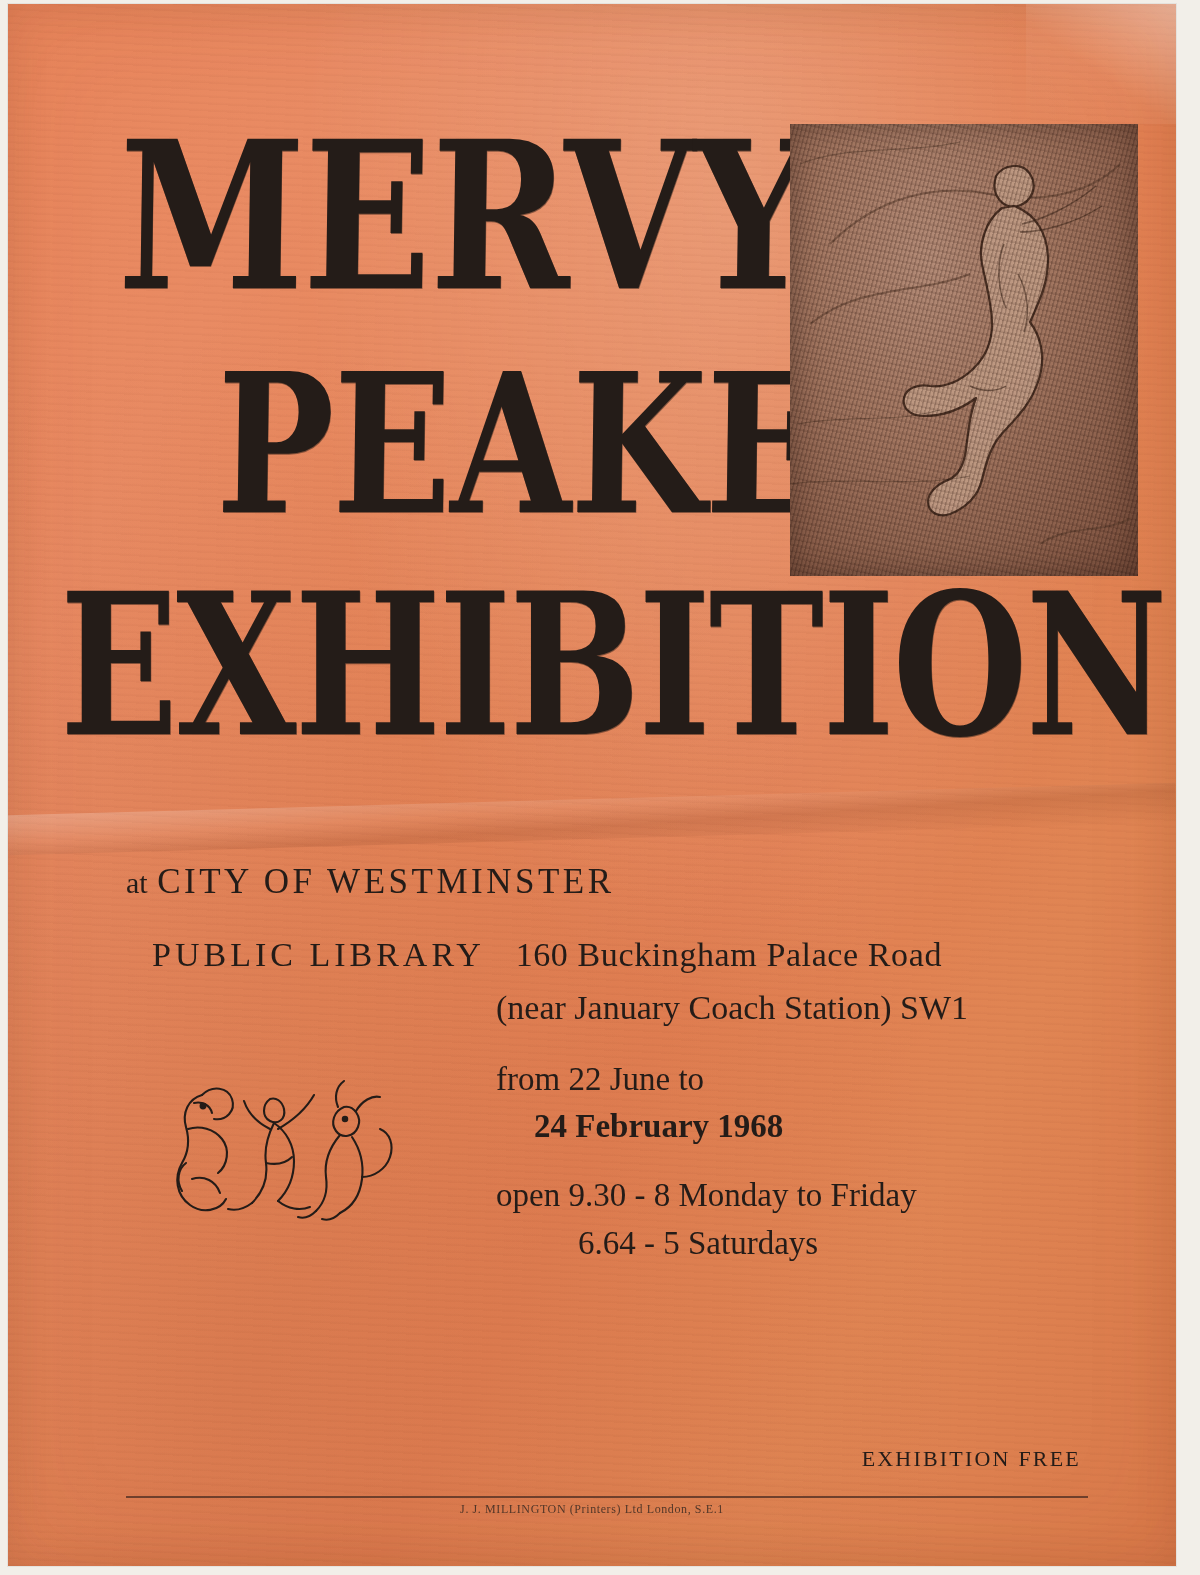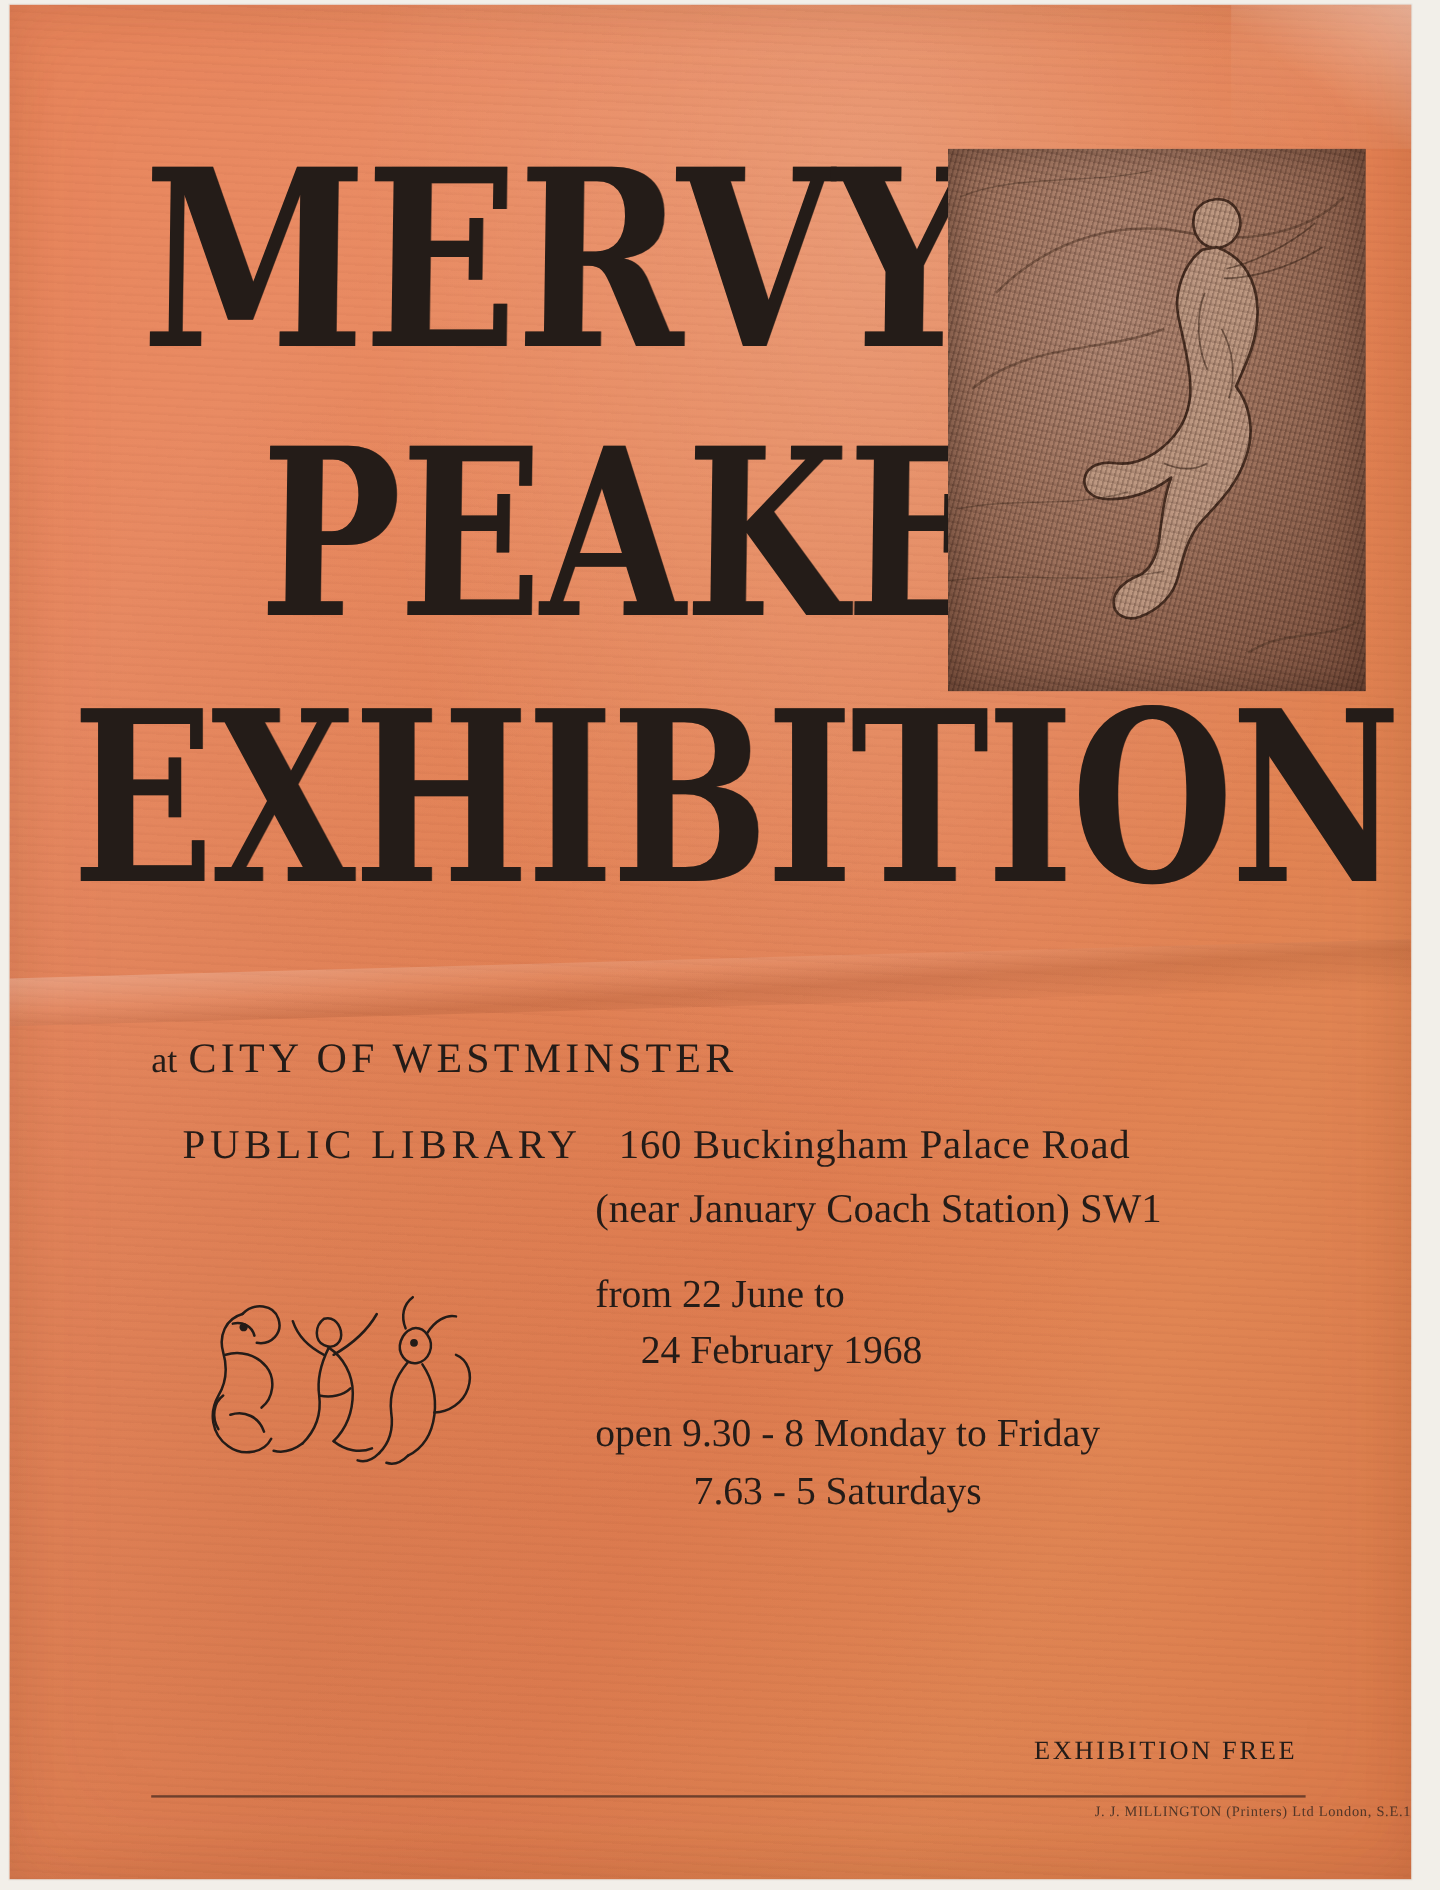--- a/index.html
+++ b/index.html
@@ -173,21 +173,21 @@
   }
 
   .dates {
     position: absolute;
     left: 488px;
     top: 1052px;
     font-size: 33px;
     line-height: 1.42;
     color: #241c18;
   }
-  .dates .indent { display: block; margin-left: 38px; }
+  .dates .indent { display: block; margin-left: 38px; font-weight: bold; }
 
   .hours {
     position: absolute;
     left: 488px;
     top: 1168px;
     font-size: 33px;
     line-height: 1.45;
     color: #241c18;
     font-family: Liberation Serif, serif;
   }
@@ -230,21 +230,21 @@
     top: 1492px;
     height: 2px;
     background: #5c3526;
     opacity: .85;
   }
 
   .printer {
     position: absolute;
     left: 0; right: 0;
     top: 1498px;
-    text-align: right;
+    text-align: center;
     font-size: 12px;
     letter-spacing: .6px;
     color: #3a2a22;
     opacity: .85;
   }
 </style>
 </head>
 <body>
 
 <div class="poster-frame">
@@ -307,21 +307,21 @@
 
     <div class="line-near">(near January Coach Station) SW1</div>
 
     <div class="dates">
       <span>from 22 June to</span>
       <span class="indent">24 February 1968</span>
     </div>
 
     <div class="hours">
       <span>open 9.30 - 8  Monday to Friday</span>
-      <span class="indent">7.63 - 5  Saturdays</span>
+      <span class="indent">6.64 - 5  Saturdays</span>
     </div>
 
     <div class="sketch">
       <svg viewBox="0 0 240 185" aria-hidden="true">
         <g fill="none" stroke="#241c18" stroke-width="2.1" stroke-linecap="round" stroke-linejoin="round">
 
           <path d="M44 36 C 30 40, 24 54, 28 68 C 32 82, 30 94, 24 104 C 16 118, 18 136, 32 146 C 44 155, 62 152, 68 140"></path>
           <path d="M44 36 C 54 26, 70 28, 74 40 C 78 52, 68 62, 56 60"></path>
           <path d="M36 44 C 44 42, 52 46, 54 54"></path>
           <circle cx="45" cy="47" r="2.4" fill="#241c18"></circle>

